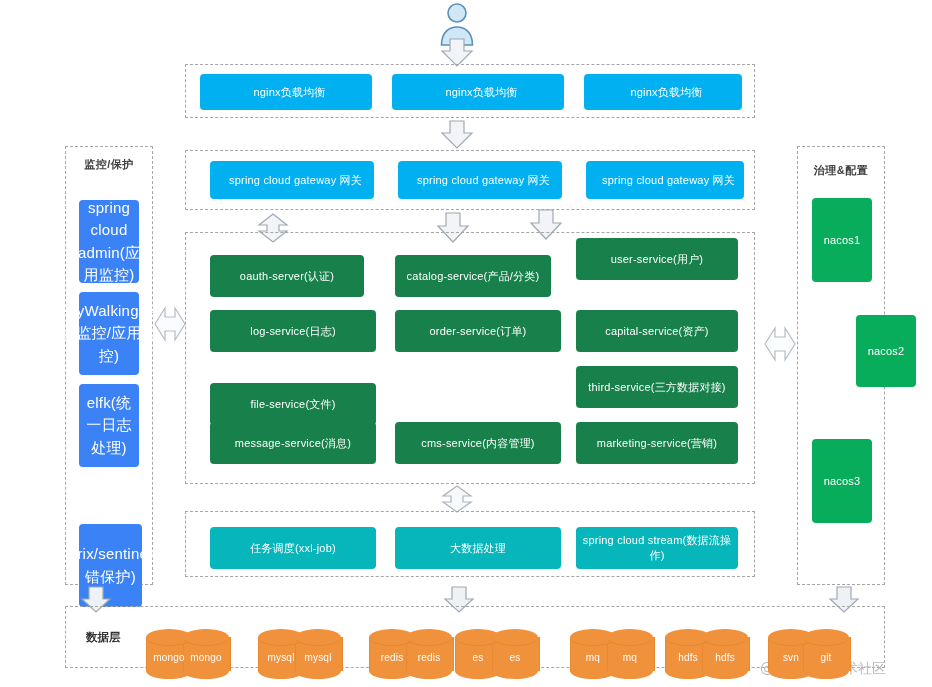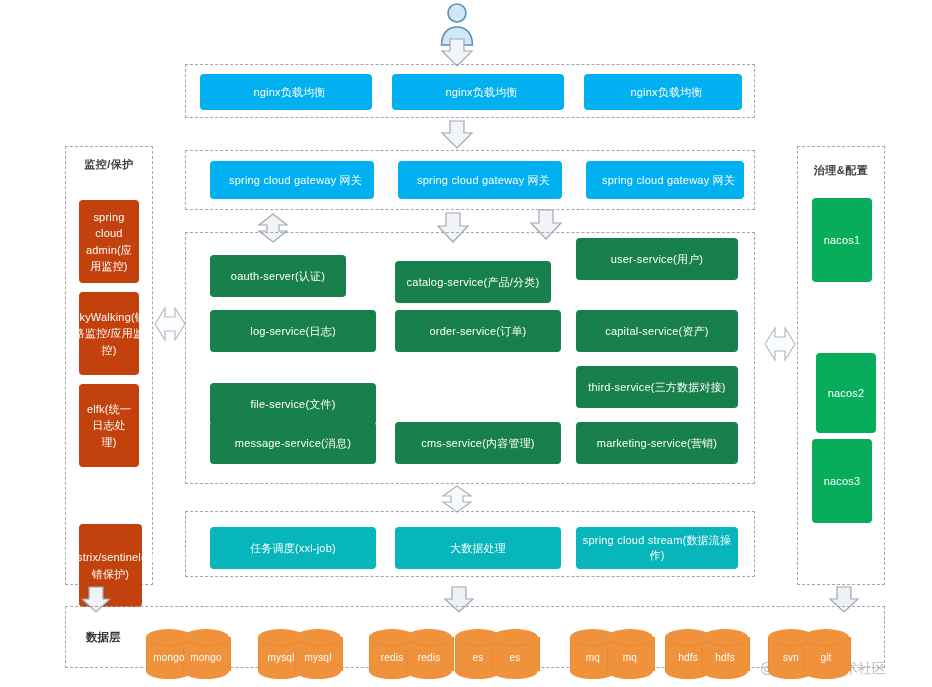--- a/index.html
+++ b/index.html
@@ -47,22 +47,22 @@
     line-height: 1.35;
     padding: 2px 6px;
     letter-spacing: .2px;
   }
   .box.blue   { background: #00b0f0; padding-left: 13px; }
   .box.green  { background: #17804b; }
   .box.green-bright { background: #08ad5b; }
   .box.teal   { background: #06b6bb; }
 
   .box.sidebar-green {
-    background: #c2410c;
-    font-size: 11px;
+    background: #3b82f6;
+    font-size: 15px;
     line-height: 1.5;
   }
 
   
   .user-icon svg { display: block; }
 
   
   .arrow svg { display: block; }
 
   
@@ -171,22 +171,22 @@
     </svg>
   </div>
   <div class="abs arrow" style="left:529px; top:209px; width:34px; height:32px;">
     <svg width="34" height="32" viewBox="0 0 34 32">
       <path d="M10 1 L24 1 L24 14 L32 14 L17 30 L2 14 L10 14 Z" fill="#f2f4f7" stroke="#9fa8b4" stroke-width="1.2"></path>
     </svg>
   </div>
 
   <div class="abs frame" style="left:185px; top:232px; width:570px; height:252px;"></div>
 
-  <div class="abs box green" style="left:210px; top:255px; width:136px; height:42px;">oauth-server(认证)</div>
-  <div class="abs box green" style="left:395px; top:261px; width:156px; height:42px;">catalog-service(产品/分类)</div>
+  <div class="abs box green" style="left:210px; top:255px; width:154px; height:42px;">oauth-server(认证)</div>
+  <div class="abs box green" style="left:395px; top:255px; width:156px; height:42px;">catalog-service(产品/分类)</div>
   <div class="abs box green" style="left:576px; top:238px; width:162px; height:42px;">user-service(用户)</div>
 
   <div class="abs box green" style="left:210px; top:310px; width:166px; height:42px;">log-service(日志)</div>
   <div class="abs box green" style="left:395px; top:310px; width:166px; height:42px;">order-service(订单)</div>
   <div class="abs box green" style="left:576px; top:310px; width:162px; height:42px;">capital-service(资产)</div>
 
   <div class="abs box green" style="left:210px; top:383px; width:166px; height:42px;">file-service(文件)</div>
   <div class="abs box green" style="left:576px; top:366px; width:162px; height:42px;">third-service(三方数据对接)</div>
 
   <div class="abs box green" style="left:210px; top:422px; width:166px; height:42px;">message-service(消息)</div>
@@ -216,21 +216,21 @@
   <div class="abs arrow" style="left:154px; top:303px; width:32px; height:42px;">
     <svg width="32" height="42" viewBox="0 0 32 42">
       <path d="M1 21 L11 5 L11 14 L21 14 L21 5 L31 21 L21 37 L21 28 L11 28 L11 37 Z" fill="#fbfcfd" stroke="#b4bcc6" stroke-width="1.2"></path>
     </svg>
   </div>
 
   <div class="abs frame" style="left:797px; top:146px; width:88px; height:439px;"></div>
   <div class="abs frame-title" style="left:797px; top:163px; width:88px;">治理&amp;配置</div>
 
   <div class="abs box green-bright" style="left:812px; top:198px; width:60px; height:84px;">nacos1</div>
-  <div class="abs box green-bright" style="left:816px; top:315px; width:60px; height:80px;margin-top:38px;">nacos2</div>
+  <div class="abs box green-bright" style="left:856px; top:315px; width:60px; height:72px;">nacos2</div>
   <div class="abs box green-bright" style="left:812px; top:439px; width:60px; height:84px;">nacos3</div>
 
   <div class="abs arrow" style="left:764px; top:323px; width:32px; height:42px;">
     <svg width="32" height="42" viewBox="0 0 32 42">
       <path d="M1 21 L11 5 L11 14 L21 14 L21 5 L31 21 L21 37 L21 28 L11 28 L11 37 Z" fill="#fbfcfd" stroke="#b4bcc6" stroke-width="1.2"></path>
     </svg>
   </div>
 
   <div class="abs arrow" style="left:80px; top:586px; width:32px; height:28px;">
     <svg width="32" height="28" viewBox="0 0 32 28">

